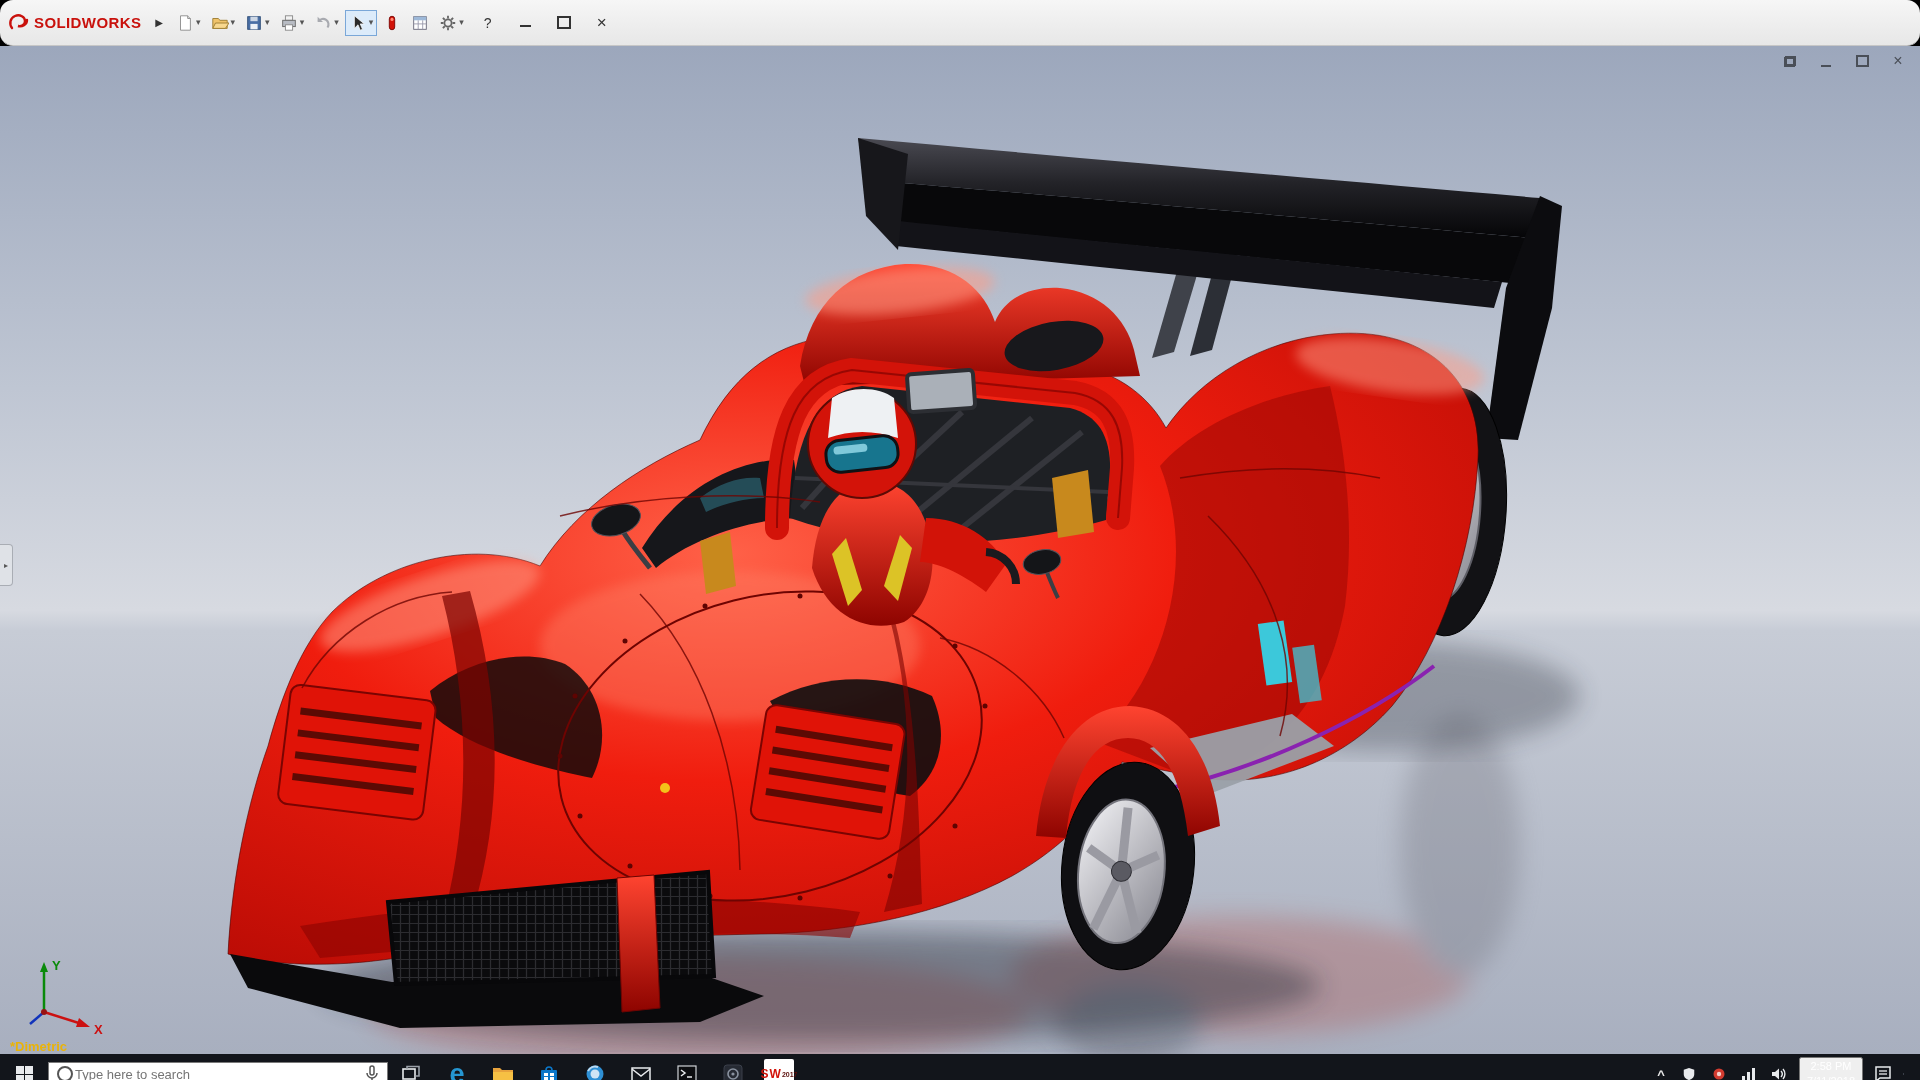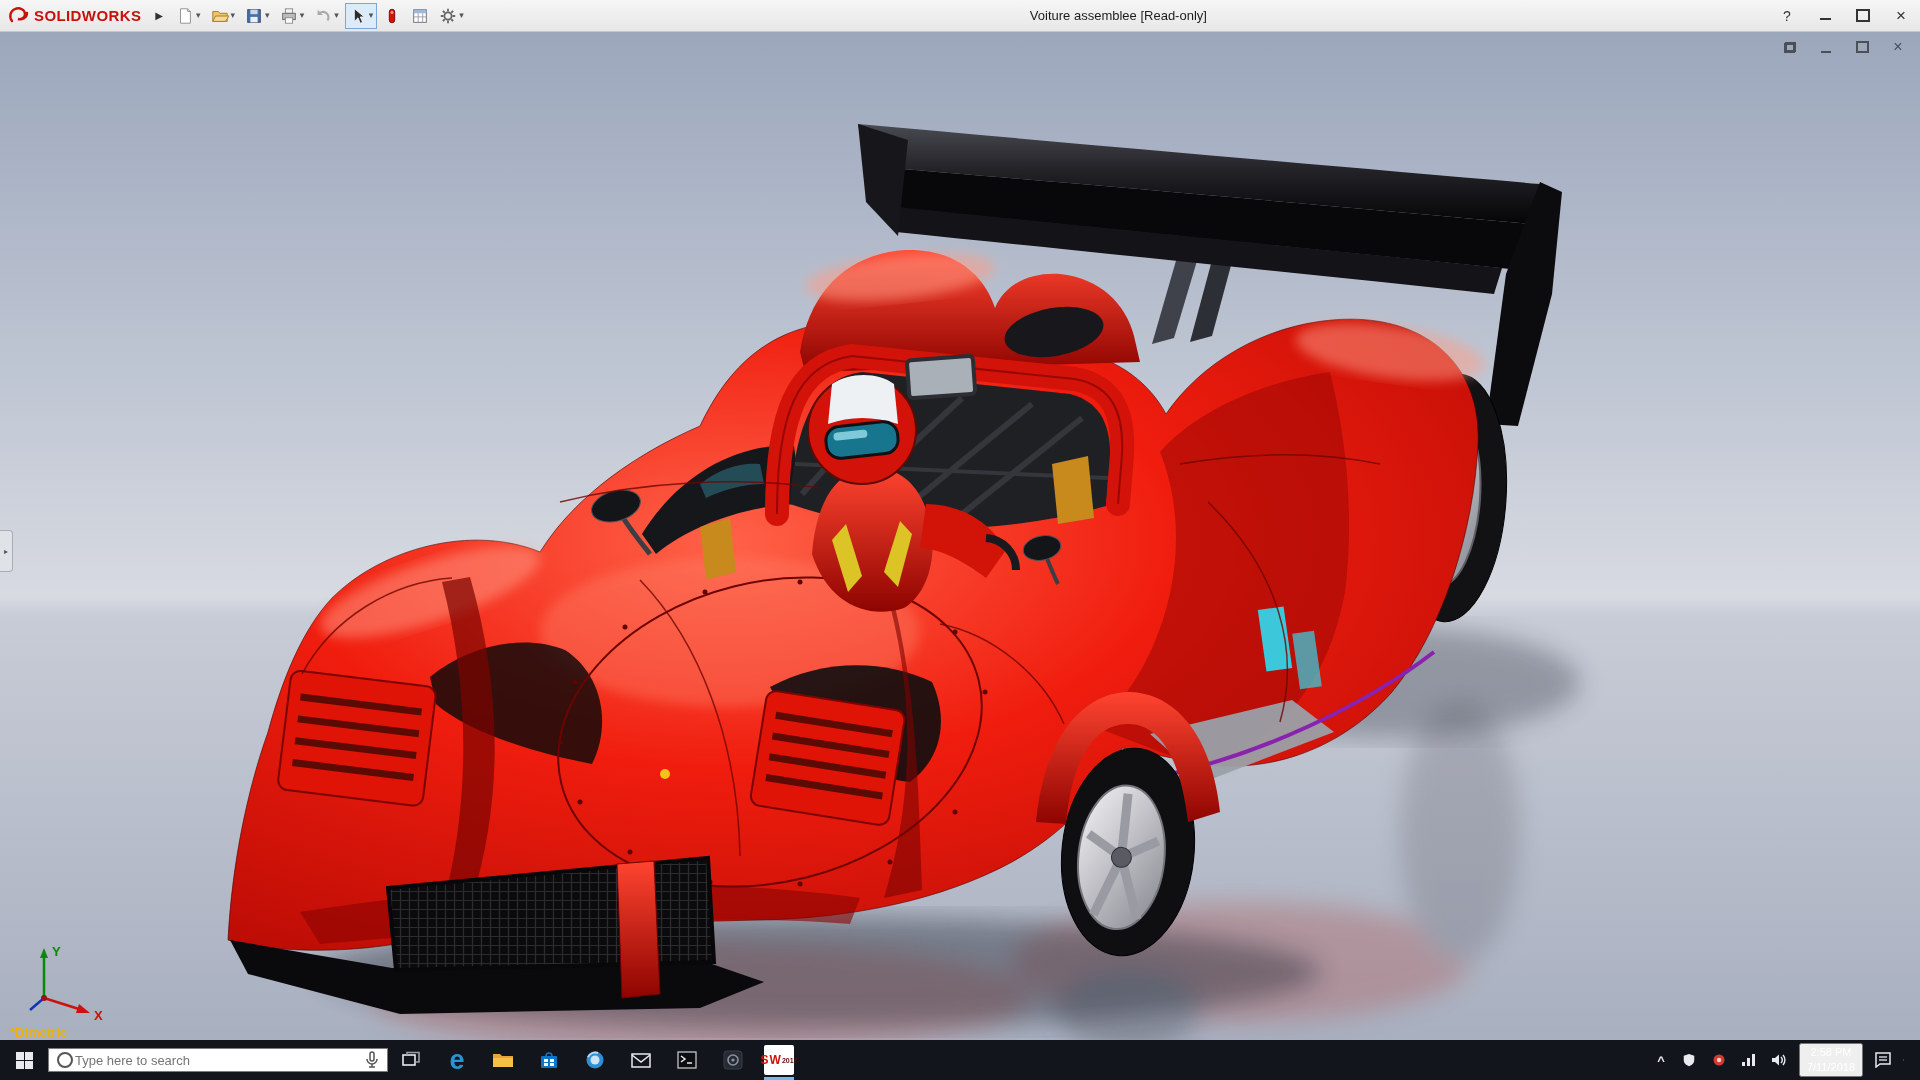--- a/index.html
+++ b/index.html
@@ -1,20 +1,20 @@
 <!DOCTYPE html>
 <html><head>
 <meta charset="utf-8">
 <style>
   html,body{margin:0;padding:0;}
   body{width:1920px;height:1080px;overflow:hidden;font-family:"Liberation Sans",sans-serif;background:#000;}
 
   
-  .titlebar{height:32px;background:linear-gradient(#f6f6f6,#e7e7e7);border-bottom:1px solid #c6c6c6;
-    display:flex;align-items:center;box-sizing:border-box;padding:0 0 0 8px;}
+  .titlebar{height:46px;background:linear-gradient(#f6f6f6,#e7e7e7);border-bottom:1px solid #c6c6c6;
+    display:flex;align-items:center;box-sizing:border-box;padding:0 0 0 8px;border-radius:13px;}
   .logo{display:flex;align-items:center;gap:4px;margin-right:6px;}
   .logo-text{font-weight:700;font-size:15px;color:#c9110c;letter-spacing:.4px;}
   .menu-arrow{font-size:10px;color:#333;padding:0 8px;cursor:default;border:none;background:none;}
   .qat{display:flex;align-items:center;}
   .qat-btn{height:26px;display:flex;align-items:center;justify-content:center;background:transparent;
     border:1px solid transparent;padding:1px 3px;margin:0 1px;}
   .qat-btn.active{background:#dcebfa;border:1px solid #7aa7d8;}
   .caret{font-size:9px;color:#555;margin-left:2px;line-height:1;}
   .tb-title{flex:1;text-align:center;font-size:13px;color:#1d1d1d;white-space:nowrap;overflow:hidden;}
   .win-ctrls{display:flex;align-items:center;height:100%;}
@@ -134,21 +134,20 @@
     </button>
     <button class="qat-btn">
       <svg width="18" height="18" viewBox="0 0 20 20">
         <circle cx="10" cy="10" r="4" fill="none" stroke="#666" stroke-width="2"></circle>
         <path d="M10 2v3M10 15v3M2 10h3M15 10h3M4.3 4.3l2.1 2.1M13.6 13.6l2.1 2.1M15.7 4.3l-2.1 2.1M6.4 13.6l-2.1 2.1" stroke="#666" stroke-width="2"></path>
       </svg>
       <span class="caret">▾</span>
     </button>
   </div>
 
-  <div class="tb-title">Voiture assemblee [Read-only]</div>
 
   <div class="win-ctrls">
     <button class="win-btn">?</button>
     <button class="win-btn">
         <span class="glyph-min"></span>
       </button>
     <button class="win-btn">
         <span class="glyph-max"></span>
       </button>
     <button class="win-btn">

